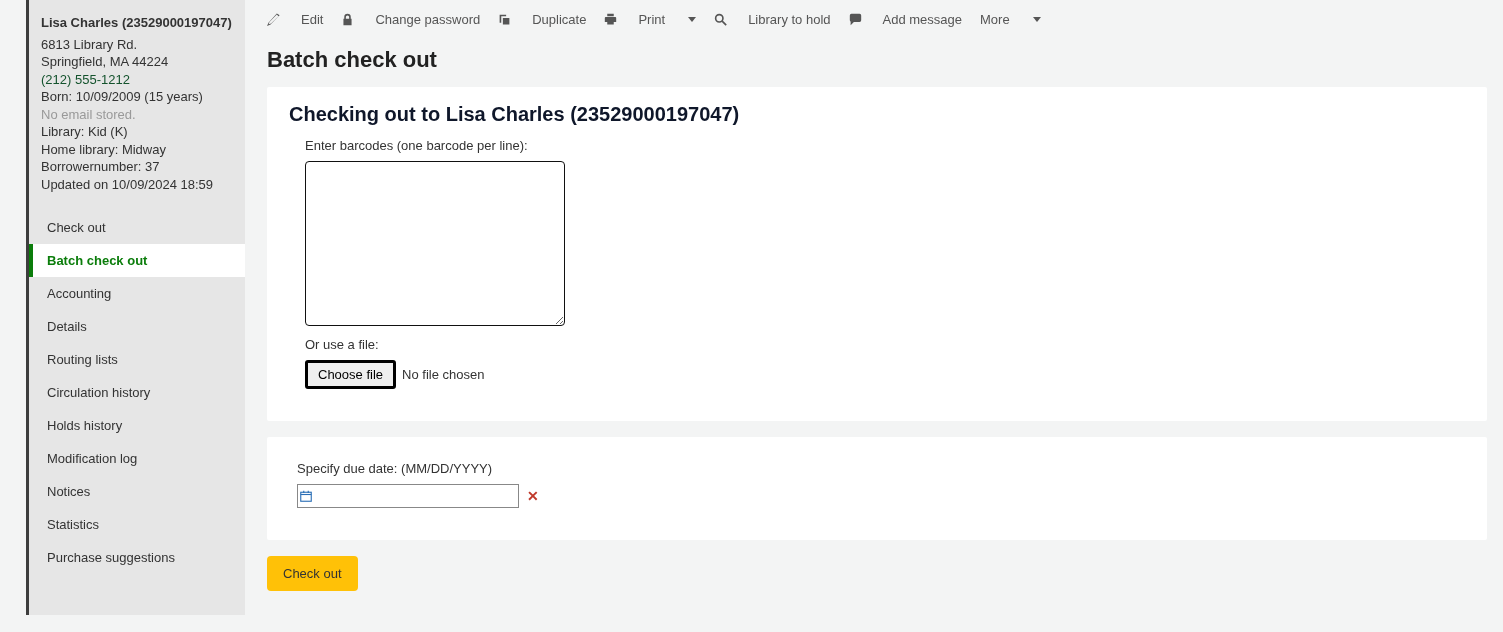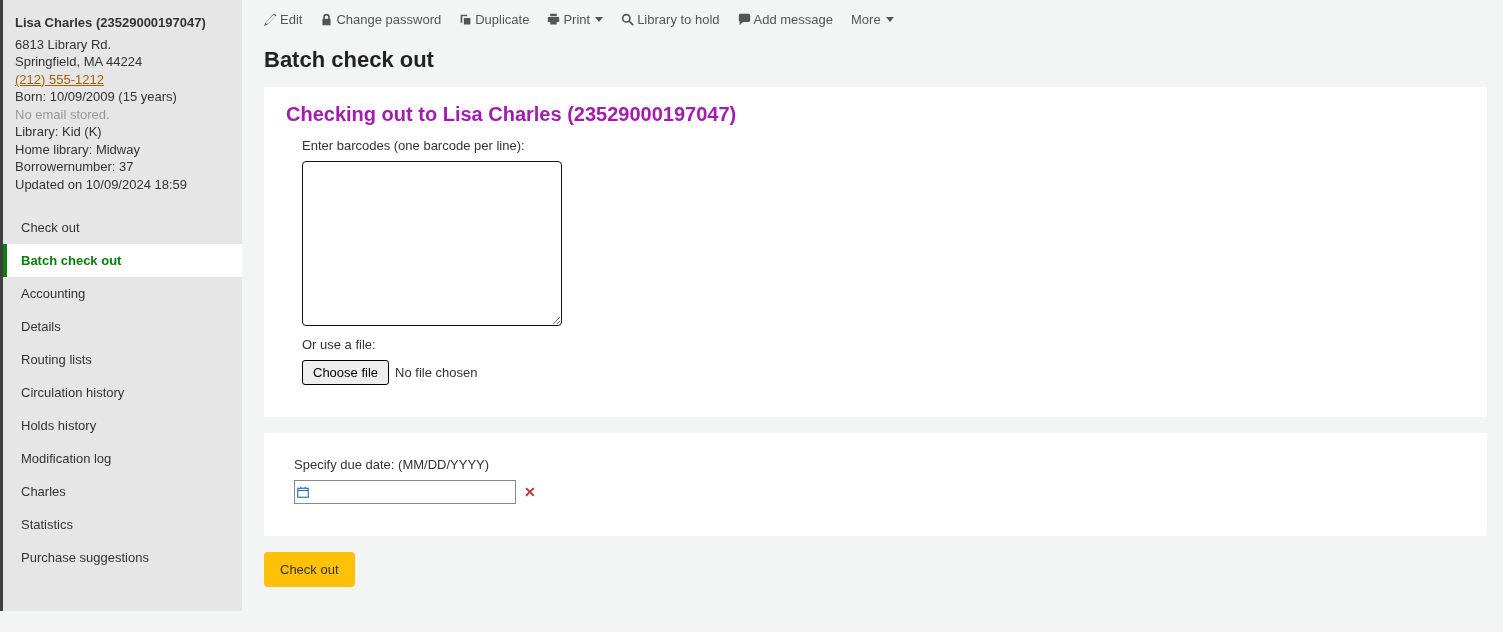--- a/index.html
+++ b/index.html
@@ -4,31 +4,32 @@
 <style>
   * { box-sizing: border-box; margin: 0; padding: 0; }
   body {
     font-family: Arial, Helvetica, sans-serif;
     font-size: 13px;
     color: #333;
     background: #f3f4f4;
     display: flex;
   }
   .left-col {
-    width: 242px;
+    width: 219px;
     flex-shrink: 0;
     border-left: 3px solid #3d3d3d;
     background: #e6e6e6;
+    margin-left: 26px;
   }
   .patron-info {
     padding: 14px 12px 18px 12px;
     line-height: 1.35;
   }
   .patron-info .name { font-weight: bold; margin-bottom: 4px; font-size: 13px; }
-  .patron-info .phone { color: #a16207; text-decoration: underline; }
+  .patron-info .phone { color: #14532d; }
   .patron-info .muted { color: #999; }
   .side-nav { }
   .side-nav a {
     display: block;
     padding: 9px 18px;
     color: #333;
     text-decoration: none;
     font-size: 13px;
   }
   .side-nav a.active {
@@ -46,44 +47,44 @@
     display: flex;
     gap: 18px;
     align-items: center;
     padding: 2px 0 12px 0;
     font-size: 13px;
     color: #555;
   }
   .toolbar .tbtn {
     display: inline-flex;
     align-items: center;
-    gap: 3px;
+    gap: 21px;
     color: #555;
     cursor: pointer;
   }
   .toolbar .tbtn svg { width: 13px; height: 13px; fill: #555; stroke: #555; }
   .caret {
     width: 0; height: 0; border-left: 4px solid transparent; border-right: 4px solid transparent; border-top: 5px solid #555; margin-left: 2px;
   }
   h1.page-title { font-size: 22px; font-weight: bold; margin: 8px 0 14px 0; color: #222; }
   .panel {
     background: #fff;
     border-radius: 2px;
     padding: 16px 22px 24px 22px;
     margin-bottom: 16px;
   }
-  .panel h2 { font-size: 20px; color: #a21caf; font-weight: bold; margin-bottom: 12px; }
+  .panel h2 { font-size: 20px; color: #0f172a; font-weight: bold; margin-bottom: 12px; }
   .form-row { margin: 8px 0 8px 16px; }
   .form-row label { font-weight: normal; font-size: 13px; display: block; margin-bottom: 8px; }
   .barcodes-ta {
     width: 260px; height: 165px; resize: both; border: 1px solid #111; border-radius: 4px; padding: 6px; font-family: inherit; font-size: 13px;
   }
   .file-row { display: flex; align-items: center; gap: 6px; }
   .choose-file-btn {
-    border: 1px solid #000000; background: #efefef; border-radius: 3px; padding: 4px 10px; font-size: 13px; cursor: pointer;
+    border: 3px solid #000000; background: #efefef; border-radius: 3px; padding: 4px 10px; font-size: 13px; cursor: pointer;
   }
   .file-status { color: #333; font-size: 13px; }
   .date-wrap { display: flex; align-items: center; gap: 8px; }
   .date-input-wrap {
     display: flex; align-items: center; border: 1px solid #888; background: #fff; width: 222px; height: 24px;
   }
   .date-input-wrap .cal-icon { width: 16px; display: flex; justify-content: center; color: #2b6fb6; font-size: 12px; }
   .date-input-wrap input { border: none; outline: none; flex: 1; font-size: 13px; padding: 2px 4px; }
   .clear-date { color: #c0392b; font-weight: bold; font-size: 14px; cursor: pointer; }
   .submit-btn {
@@ -108,21 +109,21 @@
   </div>
   <nav class="side-nav" id="sidebar-nav">
       <a href="#">Check out</a>
       <a href="#" class="active">Batch check out</a>
       <a href="#">Accounting</a>
       <a href="#">Details</a>
       <a href="#">Routing lists</a>
       <a href="#">Circulation history</a>
       <a href="#">Holds history</a>
       <a href="#">Modification log</a>
-      <a href="#">Charles</a>
+      <a href="#">Notices</a>
       <a href="#">Statistics</a>
       <a href="#">Purchase suggestions</a>
     </nav>
 </div>
 
 <div class="main">
   <div class="toolbar">
     <span class="tbtn">
       <svg viewBox="0 0 16 16">
           <path d="M12.1 1.9l2 2-9.1 9.1-2.9.9.9-2.9 9.1-9.1zm0-1.4L2 11.6 0 16l4.4-2L15.5 2.9 12.1.5z" stroke="none"></path>

